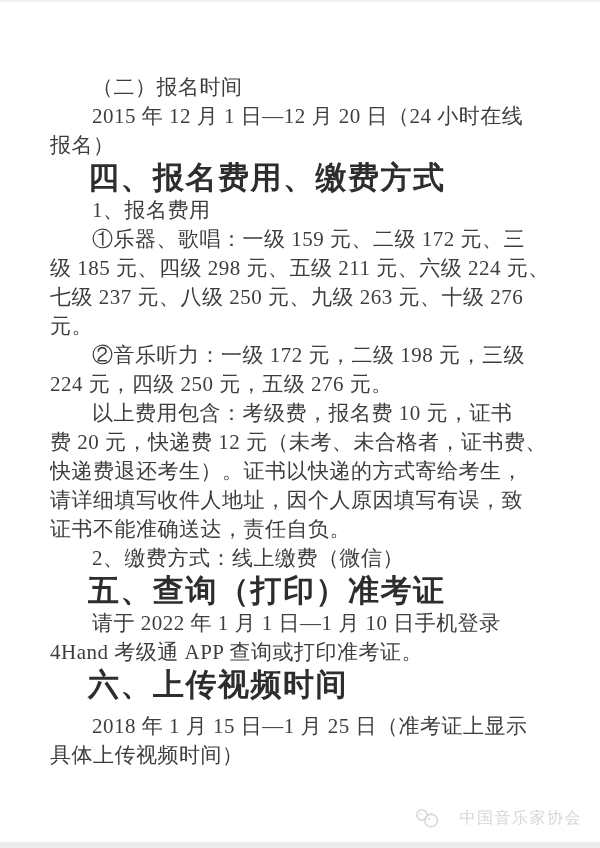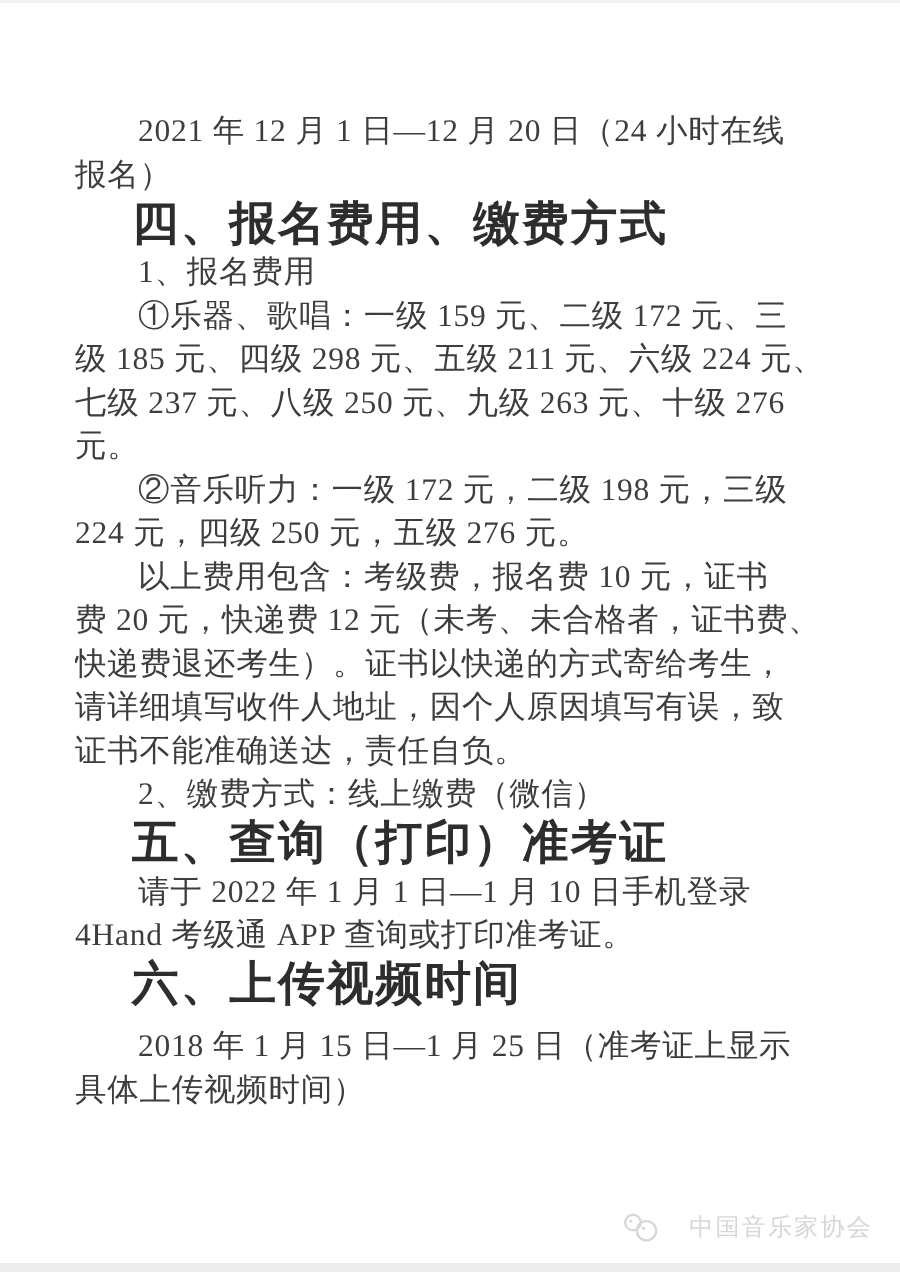--- a/index.html
+++ b/index.html
@@ -57,21 +57,22 @@
   .watermark .logo { display: inline-flex; }
 </style>
 </head>
 <body>
 
 <div>
 
   <div class="edge-top"></div>
 
   <div class="doc">
-    <div class="line indent">2021 年 12 月 1 日—12 月 20 日（24 小时在线</div>
+    <div class="line indent">（二）报名时间</div>
+    <div class="line indent">2015 年 12 月 1 日—12 月 20 日（24 小时在线</div>
     <div class="line">报名）</div>
     <div class="line heading">四、报名费用、缴费方式</div>
     <div class="line indent">1、报名费用</div>
     <div class="line indent">①乐器、歌唱：一级 159 元、二级 172 元、三</div>
     <div class="line">级 185 元、四级 298 元、五级 211 元、六级 224 元、</div>
     <div class="line">七级 237 元、八级 250 元、九级 263 元、十级 276</div>
     <div class="line">元。</div>
     <div class="line indent">②音乐听力：一级 172 元，二级 198 元，三级</div>
     <div class="line">224 元，四级 250 元，五级 276 元。</div>
     <div class="line indent">以上费用包含：考级费，报名费 10 元，证书</div>

